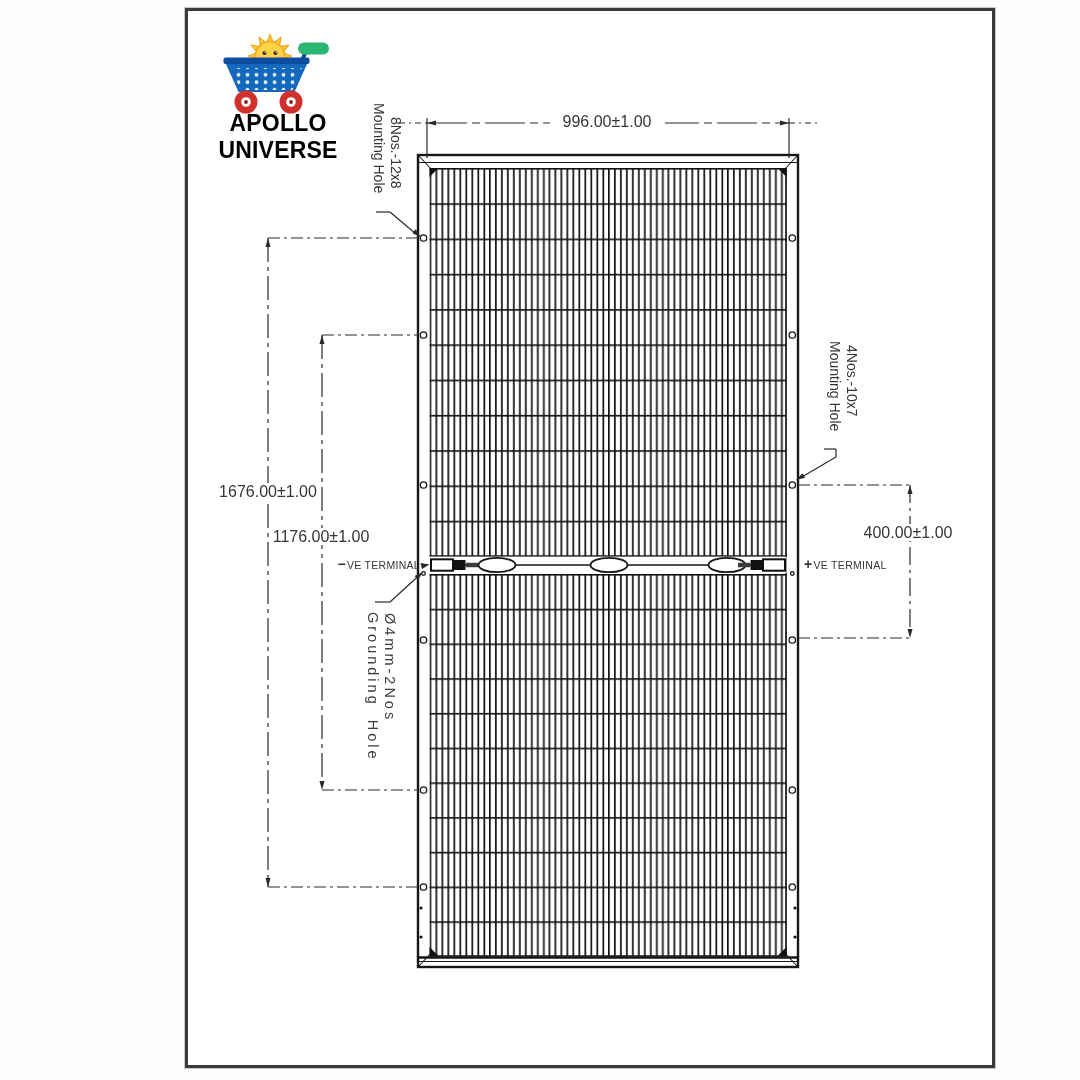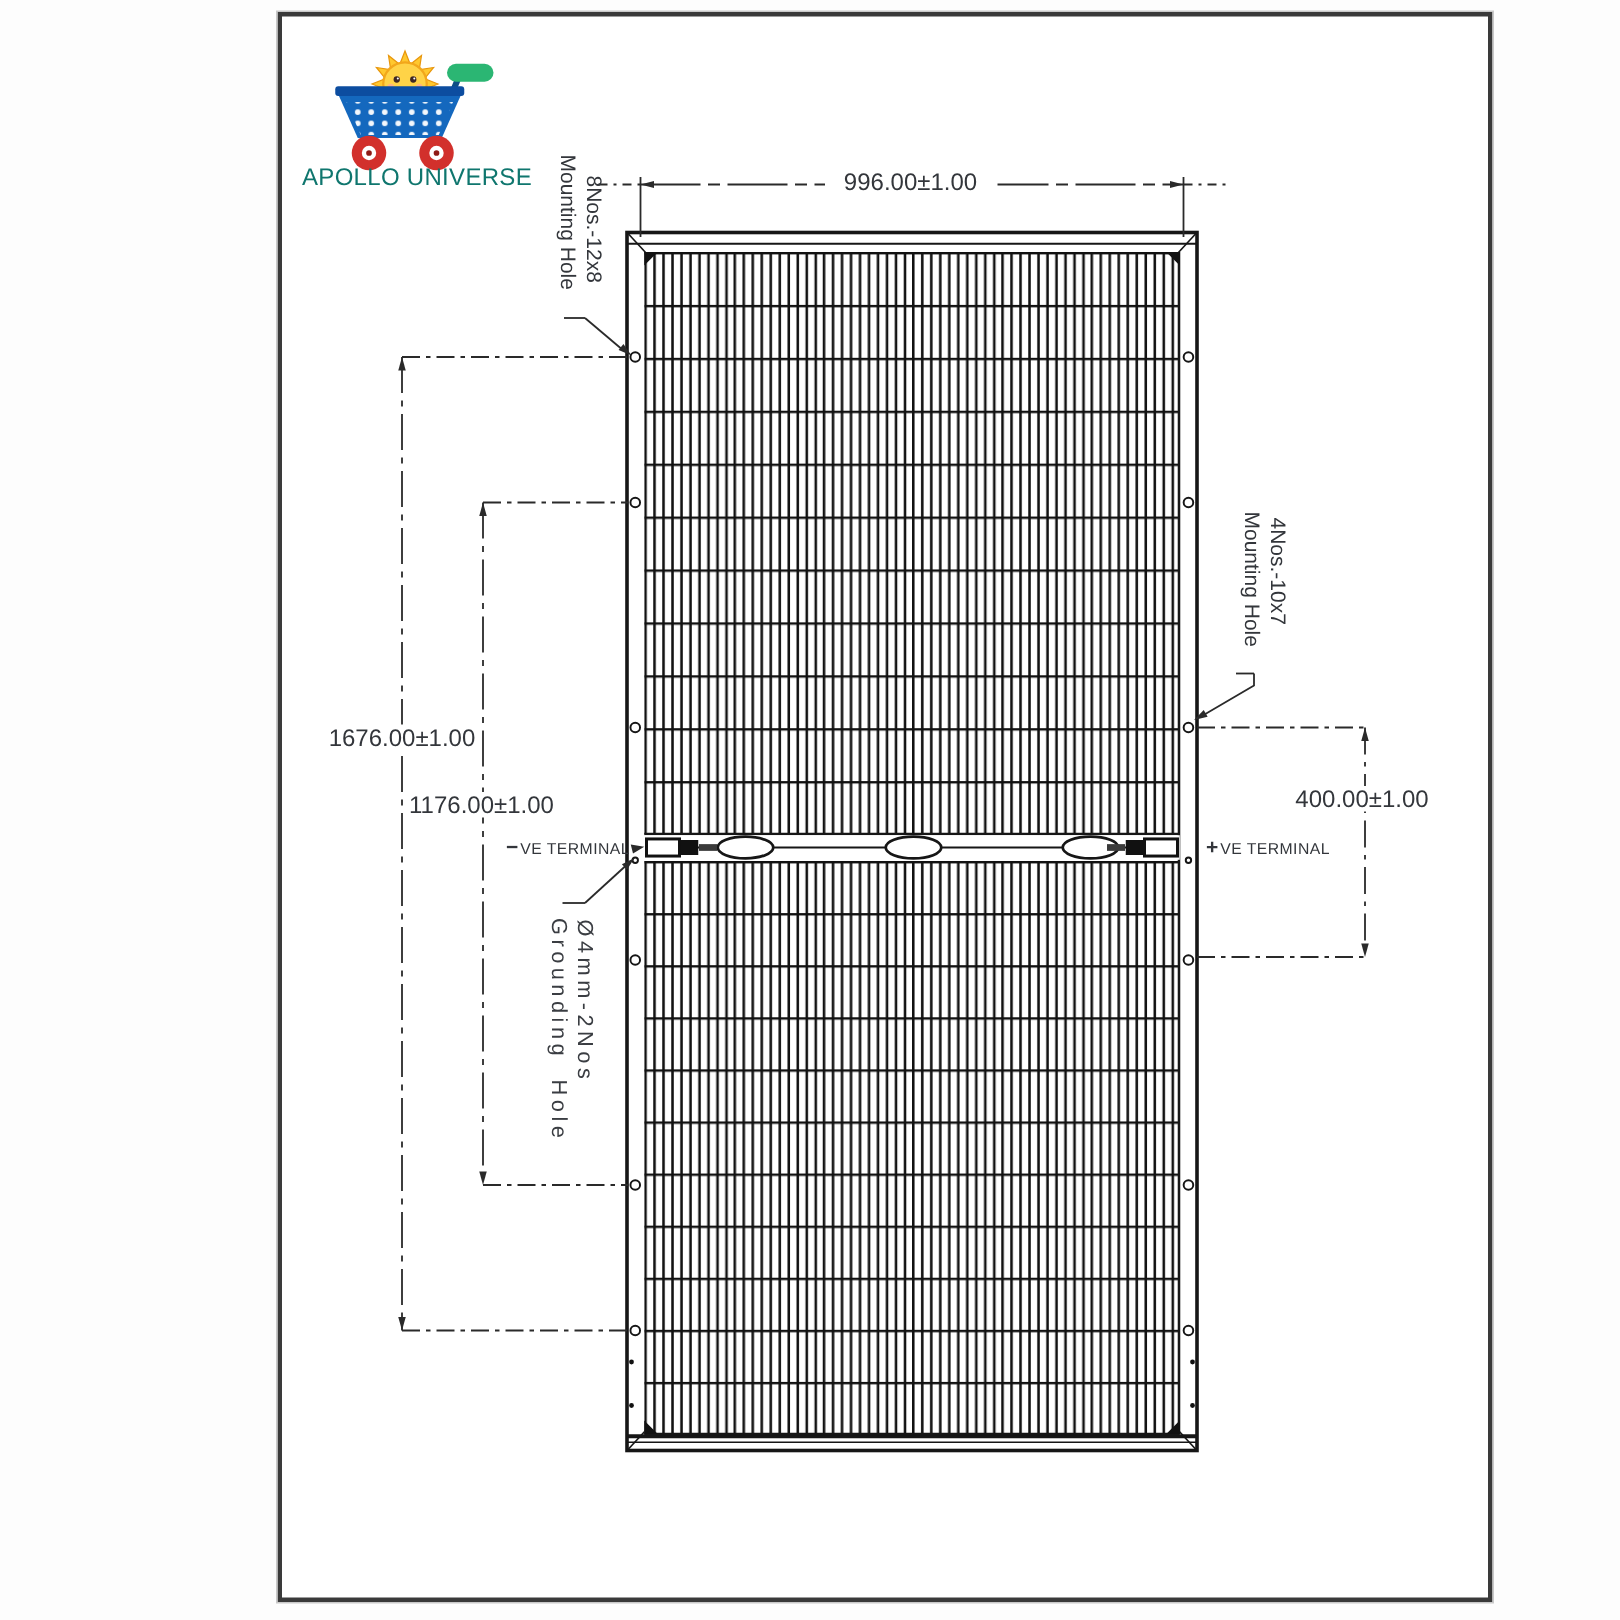--- a/index.html
+++ b/index.html
@@ -2,21 +2,21 @@
 <html><head>
 <meta charset="utf-8">
 <style>
   html,body{margin:0;padding:0;background:#ffffff;}
   .page{position:relative;width:1080px;height:1080px;background:#fdfdfd;overflow:hidden;
         font-family:"Liberation Sans", sans-serif;}
   .sheet{position:absolute;left:185px;top:8px;width:804px;height:1054px;background:#ffffff;
          border:3px solid #3a3a3a;outline:1px solid #c9c9c9;}
   .logo{position:absolute;left:198px;top:26px;width:160px;}
   .brand{position:absolute;left:188px;top:110px;width:180px;text-align:center;
-         font-size:16px;font-weight:normal;letter-spacing:.2px;color:#0f766e;}
+         font-size:23px;font-weight:bold;letter-spacing:.2px;color:#000000;}
   svg text{font-family:"Liberation Sans", sans-serif;}
   .dim{font-size:16px;fill:#33363b;}
   .lbl{font-size:14px;fill:#33363b;}
   .lblg{font-size:14.5px;fill:#3a3d42;letter-spacing:3px;word-spacing:6px;}
   .term{font-size:10.5px;fill:#33363b;letter-spacing:.3px;}
   .sign{font-size:14px;font-weight:bold;}
   .dl{stroke:#2a2a2a;stroke-width:1.2;fill:none;}
   .ah{fill:#2a2a2a;stroke:none;}
   .fl{stroke:#161616;fill:none;}
 </style>

